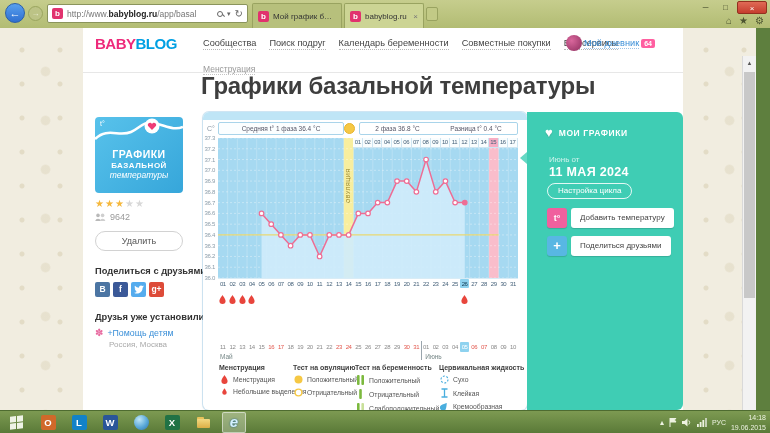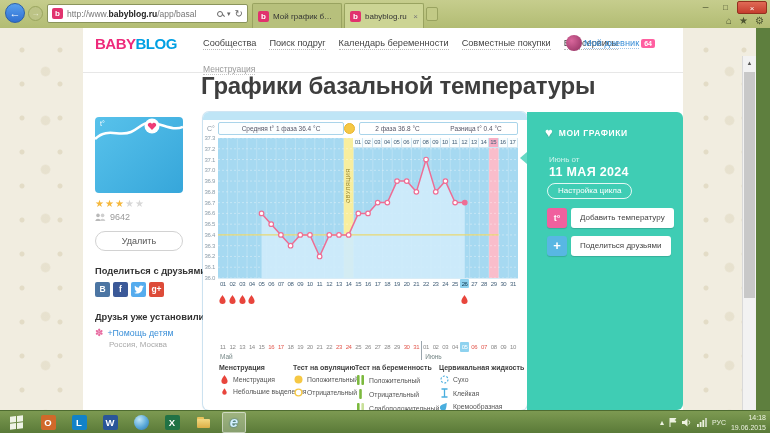--- a/index.html
+++ b/index.html
@@ -209,20 +209,25 @@
       <div id="main">
 
         <div id="sidebar">
           <div id="app-tile">
             <span id="tile-t">t°</span>
             <svg id="tile-wave" width="88" height="28" viewBox="0 0 88 28">
               <path d="M0,22 C12,10 24,20 36,15 C44,12 48,4 58,6 C70,8 78,14 88,10" stroke="#fff" stroke-width="2.5" fill="none"></path>
               <circle cx="57" cy="9" r="7.5" fill="#fff"></circle>
               <path d="M57 13 l-3.4-3.4 a2.2 2.2 0 1 1 3.4-2.6 a2.2 2.2 0 1 1 3.4 2.6 Z" fill="#ee3d77"></path>
             </svg>
+            <div id="tile-text">
+              <div id="tile-l1">ГРАФИКИ</div>
+              <div id="tile-l2">БАЗАЛЬНОЙ</div>
+              <div id="tile-l3">температуры</div>
+            </div>
           </div>
           <div id="stars"><span class="on">★</span><span class="on">★</span><span class="on">★</span><span class="off">★</span><span class="off">★</span></div>
           <div id="users-row">
             <svg width="11" height="8">
                 <circle cx="3" cy="2.4" r="1.8" fill="#b9b9b9"></circle>
                 <circle cx="7.6" cy="2.4" r="1.8" fill="#cfcfcf"></circle>
                 <path d="M0.2 8 a2.9 2.9 0 0 1 5.6 0 Z" fill="#b9b9b9"></path>
                 <path d="M4.8 8 a2.9 2.9 0 0 1 5.6 0 Z" fill="#cfcfcf"></path>
               </svg>
             <span>9642</span>

